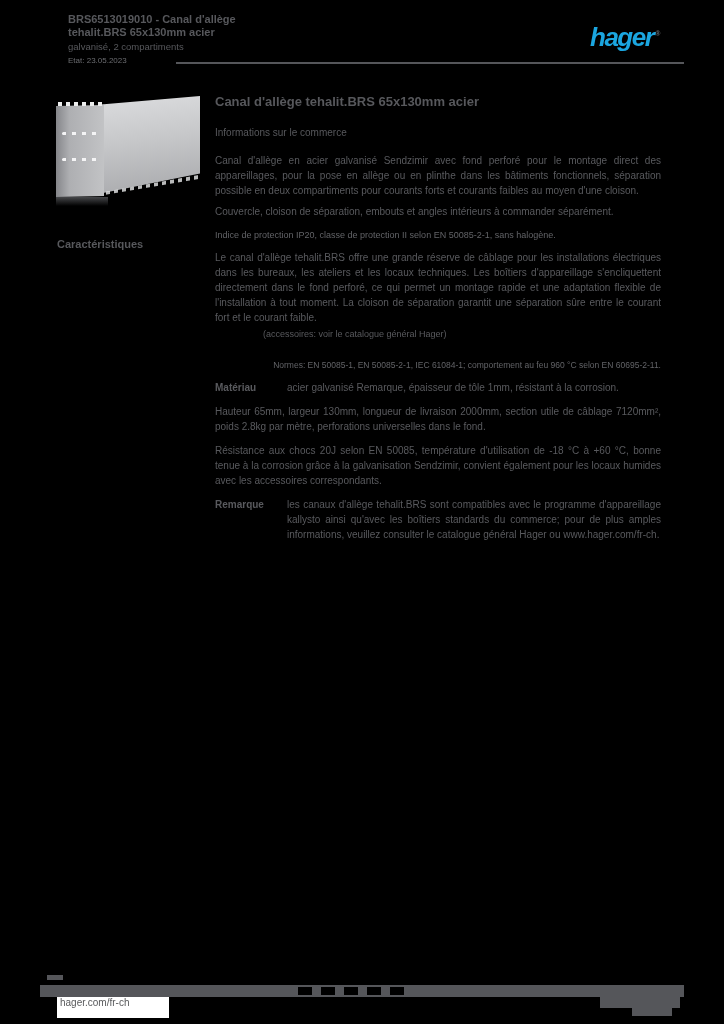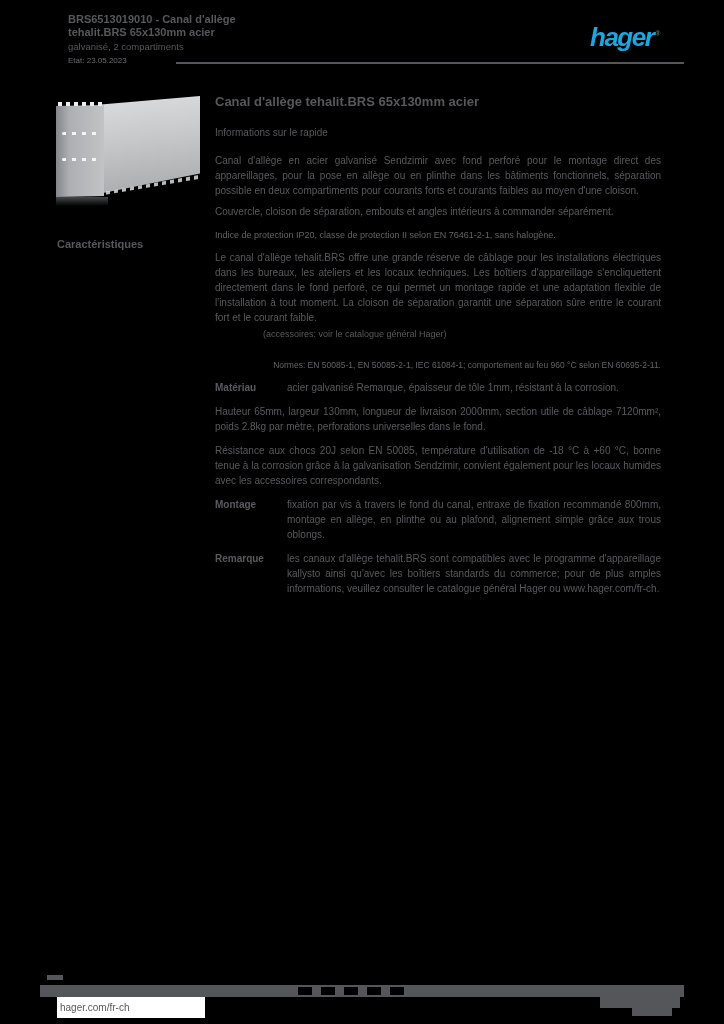--- a/index.html
+++ b/index.html
@@ -52,22 +52,22 @@
   .spec-row{display:flex;margin-top:9px;font-size:10px;line-height:15px;}
   .spec-term{width:72px;flex:none;font-weight:bold;}
   .spec-def{flex:1;text-align:justify;}
   .full-para{margin-top:9px;font-size:10px;line-height:15px;text-align:justify;}
 
   
   .footer-band{position:absolute;left:40px;top:985px;width:644px;height:12px;background:#55565a;}
   .footer-marks{position:absolute;left:298px;top:987px;height:8px;display:flex;gap:9px;}
   .footer-marks span{display:block;width:14px;height:8px;background:#000;}
   .footer-dash{position:absolute;left:47px;top:975px;width:16px;height:5px;background:#55565a;}
-  .footer-urlbox{position:absolute;left:57px;top:997px;width:148px;height:21px;background:#ffffff;
-           display:flex;align-items:center;}
+  .footer-urlbox{position:absolute;left:57px;top:997px;width:112px;height:21px;background:#ffffff;
+           display:flex;}
   .footer-url{font-size:10px;color:#58595b;padding-left:3px;text-decoration:none;}
   .footer-right-block{position:absolute;left:600px;top:985px;width:80px;height:23px;background:#55565a;}
   .footer-right-tab{position:absolute;left:632px;top:1008px;width:40px;height:8px;background:#55565a;}
 </style>
 </head>
 <body>
 
 <div class="page">
 
   <div class="header-text">
@@ -88,39 +88,35 @@
     <div class="pi-left"></div>
     <div class="pi-top-serration"></div>
     <div class="pi-holes-row" style="left:6px;top:36px;width:36px;"></div>
     <div class="pi-holes-row" style="left:6px;top:62px;width:36px;"></div>
   </div>
 
   <div class="sidebar-label">Caractéristiques</div>
 
   <div class="right-col">
     <div class="p-title">Canal d'allège tehalit.BRS 65x130mm acier</div>
-    <div class="p-subtitle">Informations sur le rapide</div>
+    <div class="p-subtitle">Informations sur le commerce</div>
     <div class="p-desc">Canal d'allège en acier galvanisé Sendzimir avec fond perforé pour le montage direct des appareillages, pour la pose en allège ou en plinthe dans les bâtiments fonctionnels, séparation possible en deux compartiments pour courants forts et courants faibles au moyen d'une cloison.</div>
     <div class="p-note">Couvercle, cloison de séparation, embouts et angles intérieurs à commander séparément.</div>
-    <div class="p-matnote">Indice de protection IP20, classe de protection II selon EN 76461-2-1, sans halogène.</div>
+    <div class="p-matnote">Indice de protection IP20, classe de protection II selon EN 50085-2-1, sans halogène.</div>
     <div class="p-para">Le canal d'allège tehalit.BRS offre une grande réserve de câblage pour les installations électriques dans les bureaux, les ateliers et les locaux techniques. Les boîtiers d'appareillage s'encliquettent directement dans le fond perforé, ce qui permet un montage rapide et une adaptation flexible de l'installation à tout moment. La cloison de séparation garantit une séparation sûre entre le courant fort et le courant faible.</div>
     <div class="p-accnote">(accessoires: voir le catalogue général Hager)</div>
     <div class="p-norms">Normes: EN 50085-1, EN 50085-2-1, IEC 61084-1; comportement au feu 960 °C selon EN 60695-2-11.</div>
 
     <div class="spec-rows">
       <div class="spec-row">
         <div class="spec-term">Matériau</div>
         <div class="spec-def">acier galvanisé Remarque, épaisseur de tôle 1mm, résistant à la corrosion.</div>
       </div>
       <div class="full-para">Hauteur 65mm, largeur 130mm, longueur de livraison 2000mm, section utile de câblage 7120mm², poids 2.8kg par mètre, perforations universelles dans le fond.</div>
       <div class="full-para">Résistance aux chocs 20J selon EN 50085, température d'utilisation de -18 °C à +60 °C, bonne tenue à la corrosion grâce à la galvanisation Sendzimir, convient également pour les locaux humides avec les accessoires correspondants.</div>
-      <div class="spec-row">
-        <div class="spec-term">Montage</div>
-        <div class="spec-def">fixation par vis à travers le fond du canal, entraxe de fixation recommandé 800mm, montage en allège, en plinthe ou au plafond, alignement simple grâce aux trous oblongs.</div>
-      </div>
       <div class="spec-row">
         <div class="spec-term">Remarque</div>
         <div class="spec-def">les canaux d'allège tehalit.BRS sont compatibles avec le programme d'appareillage kallysto ainsi qu'avec les boîtiers standards du commerce; pour de plus amples informations, veuillez consulter le catalogue général Hager ou www.hager.com/fr-ch.</div>
       </div>
     </div>
   </div>
 
   <div class="footer-dash"></div>
   <div class="footer-band"></div>
   <div class="footer-marks">

